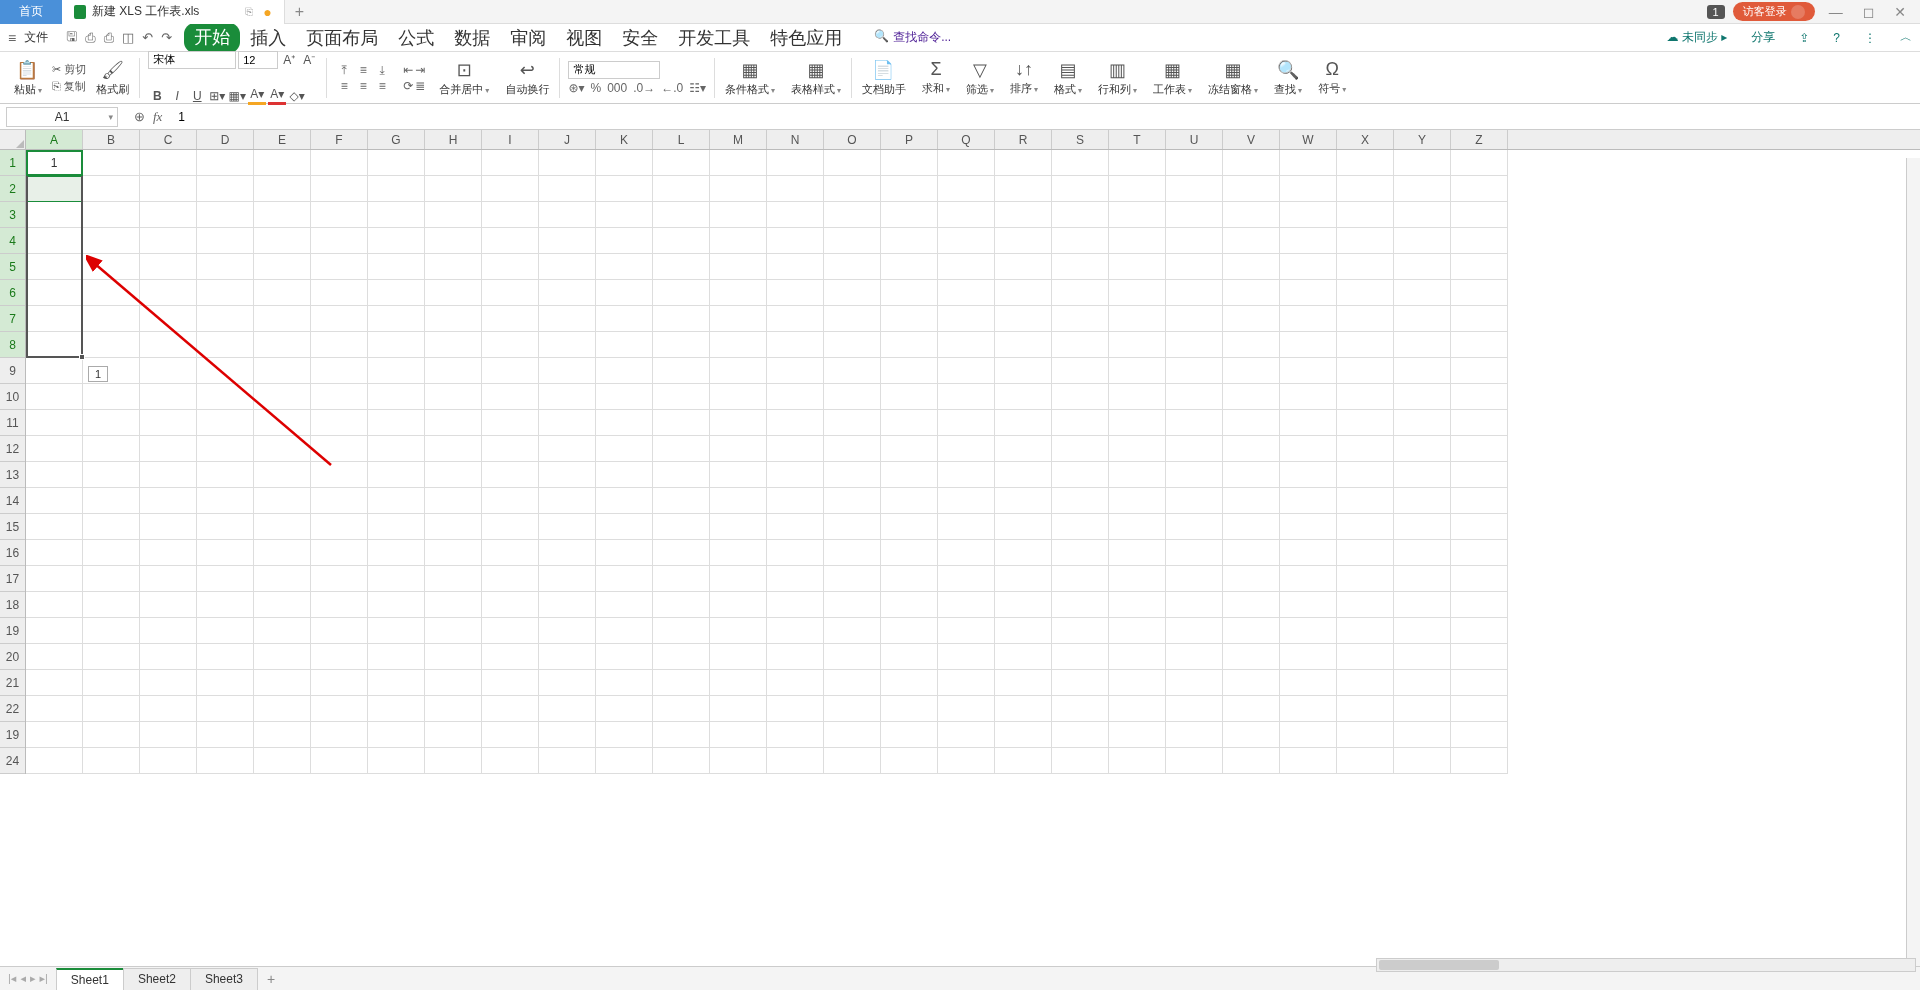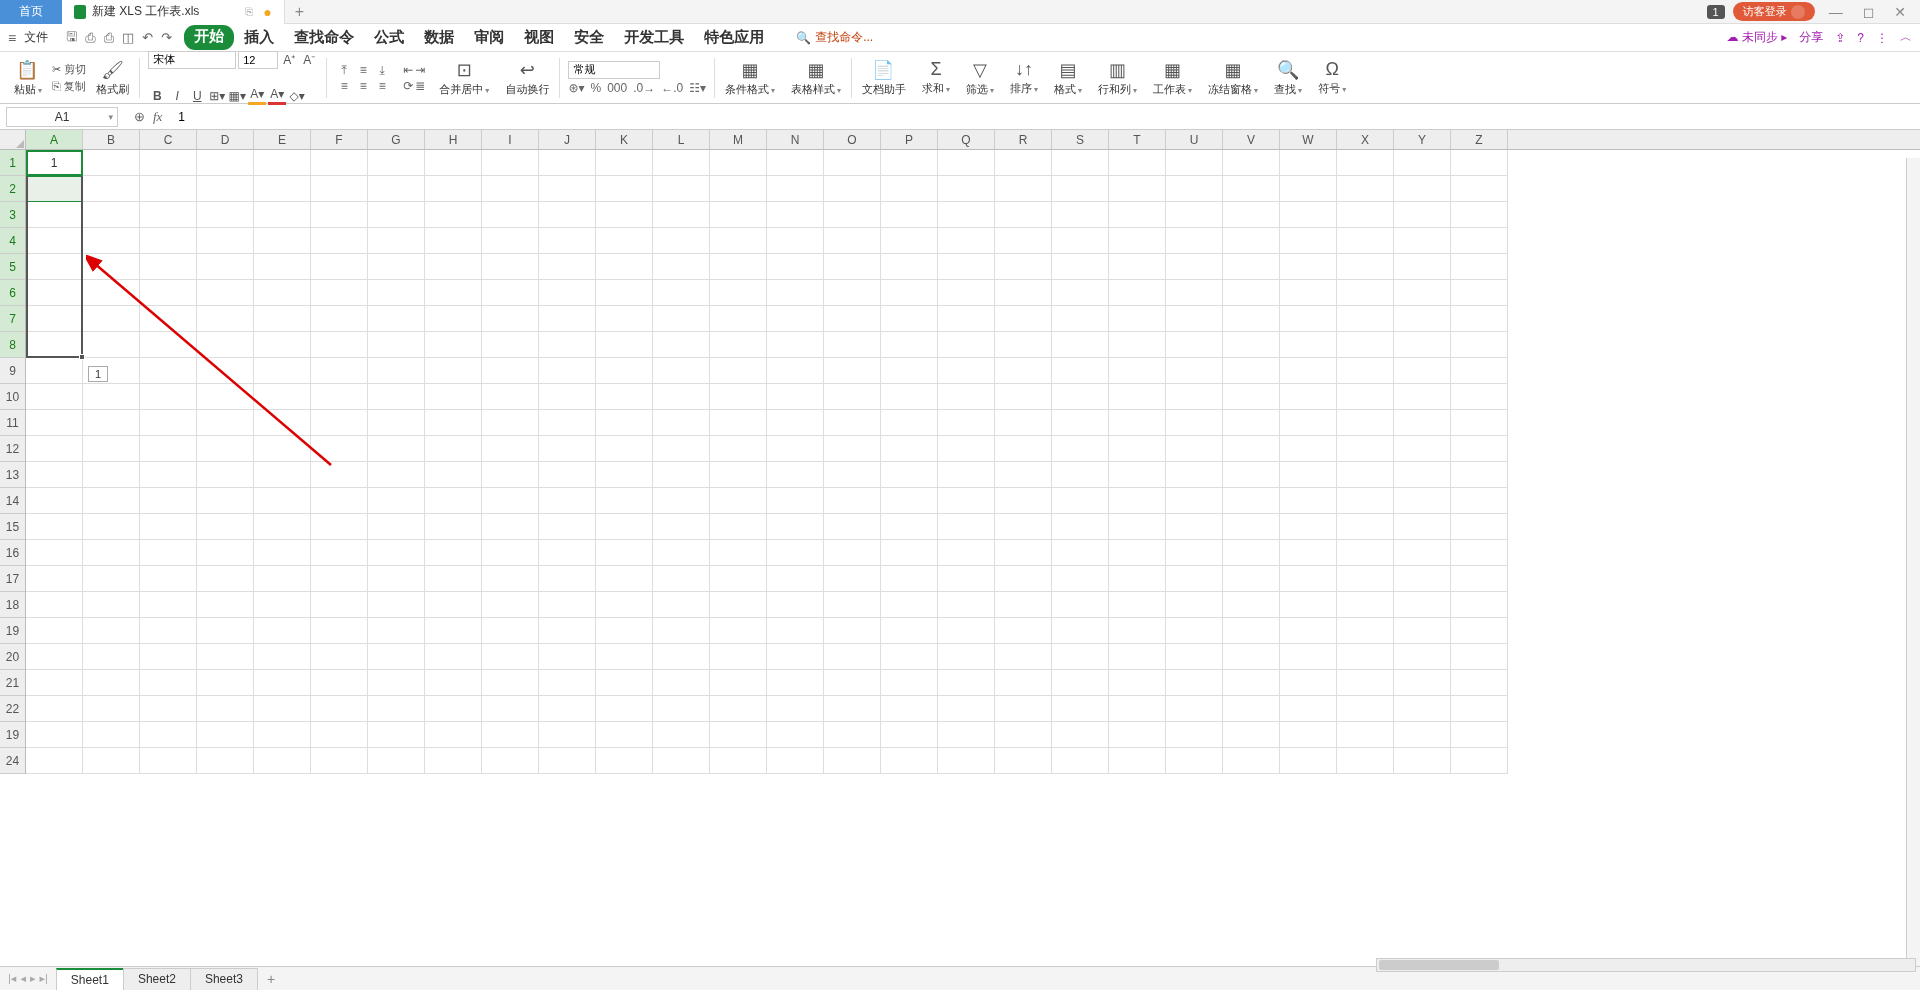--- a/index.html
+++ b/index.html
@@ -20,25 +20,25 @@
 .login-btn .avatar { width: 14px; height: 14px; background: #fff3; border-radius: 50%; }
 .win-btn { color: #888; font-size: 14px; padding: 0 6px; }
 
 
 .menubar { height: 28px; display: flex; align-items: center; background: #fff; border-bottom: 1px solid #ddd; padding: 0 8px; gap: 2px; }
 .hamburger { color: #666; font-size: 14px; }
 .file-menu { margin: 0 6px; }
 .qat { display: flex; gap: 8px; margin: 0 10px; align-items: center; }
 .qat span { color: #666; font-size: 13px; }
 .menu-tabs { display: flex; gap: 0; }
-.menu-tab { padding: 3px 10px; font-size: 15px; color: #333; font-weight: bold; }
+.menu-tab { padding: 3px 10px; font-size: 18px; color: #333; }
 .menu-tab.active { background: #1a8c3a; color: #fff; border-radius: 11px; padding: 2px 10px; }
-.search-cmd { margin-left: 20px; display: flex; align-items: center; gap: 4px; color: #c2410c; font-size: 12px; }
+.search-cmd { margin-left: 20px; display: flex; gap: 4px; color: #4c1d95; font-size: 12px; }
 .search-cmd::before { content: "🔍"; font-size: 12px; }
-.menubar-right { margin-left: auto; display: flex; gap: 12px; align-items: center; color: #a21caf; }
+.menubar-right { margin-left: auto; display: flex; gap: 24px; align-items: center; color: #0f766e; }
 .cloud-icon::before { content: "☁"; }
 
 
 .ribbon { height: 52px; background: #fff; border-bottom: 1px solid #ccc; display: flex; align-items: center; padding: 0 8px; gap: 4px; }
 .rgroup { display: flex; flex-direction: column; align-items: center; justify-content: center; height: 100%; padding: 0 6px; position: relative; }
 .rgroup .big-icon { font-size: 18px; color: #555; }
 .rgroup .lbl { font-size: 11px; color: #333; margin-top: 1px; }
 .rgroup .lbl .dd { font-size: 8px; margin-left: 2px; color: #888; }
 .two-stack { display: flex; flex-direction: column; gap: 2px; }
 .two-stack .mini { display: flex; align-items: center; gap: 3px; font-size: 11px; color: #555; }
@@ -129,21 +129,21 @@
     <span>🖫</span>
     <span>⎙</span>
     <span>⎙</span>
     <span>◫</span>
     <span>↶</span>
     <span>↷</span>
   </div>
   <div class="menu-tabs" id="menu-tabs">
       <span class="menu-tab active">开始</span>
       <span class="menu-tab">插入</span>
-      <span class="menu-tab">查找命令</span>
+      <span class="menu-tab">页面布局</span>
       <span class="menu-tab">公式</span>
       <span class="menu-tab">数据</span>
       <span class="menu-tab">审阅</span>
       <span class="menu-tab">视图</span>
       <span class="menu-tab">安全</span>
       <span class="menu-tab">开发工具</span>
       <span class="menu-tab">特色应用</span>
     </div>
   <div class="search-cmd">
     <span>查找命令...</span>

